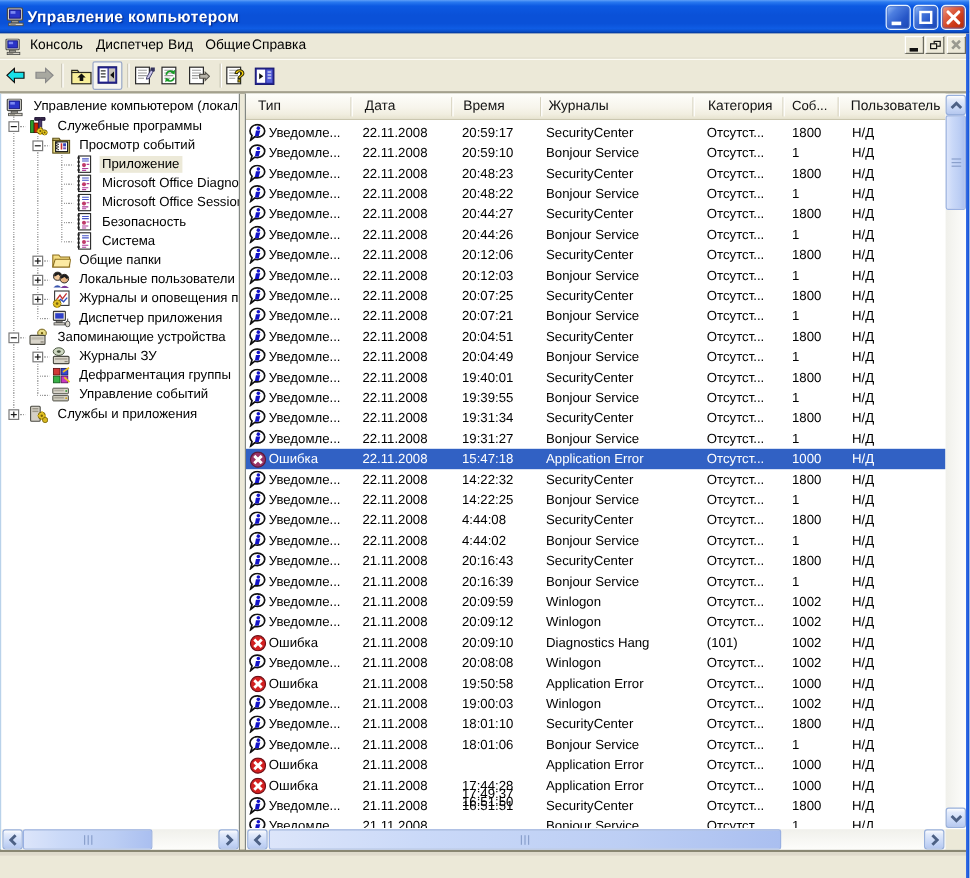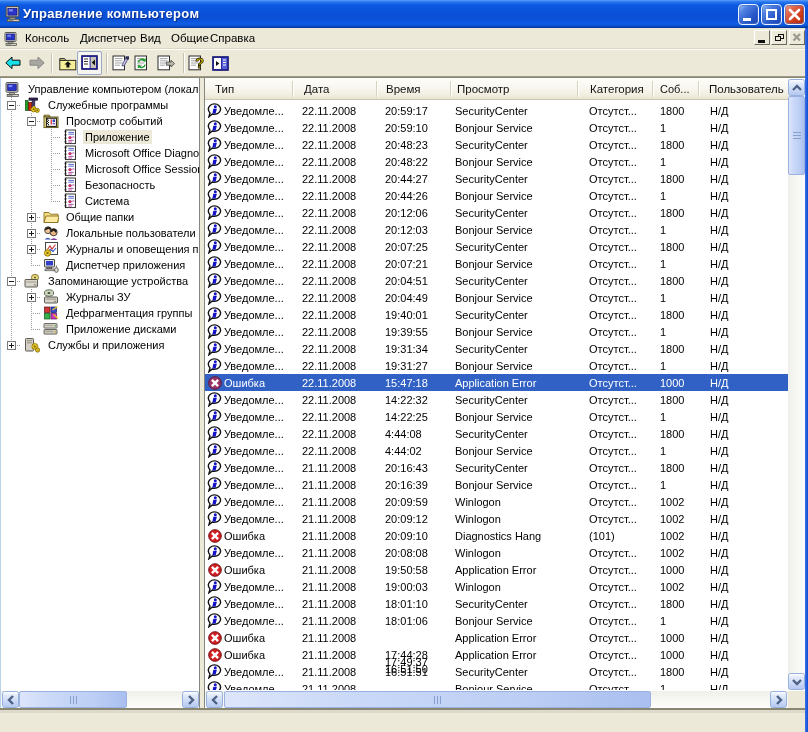--- a/index.html
+++ b/index.html
@@ -305,21 +305,21 @@
     </svg>
 <div class="lbl" style="left:64px;top:228px;height:14px;line-height:14px;font-size:11px;padding:0 2px;">Дефрагментация группы</div>
 <svg width="16" height="16" viewBox="0 0 16 16" style="position:absolute;left:43px;top:243px">
       <rect x="1" y="2.5" width="13" height="4.6" rx="0.6" fill="#d9d5ca" stroke="#4a4a42" stroke-width="0.8"></rect>
       <rect x="2.2" y="3.7" width="8" height="1.4" fill="#b0aca0"></rect>
       <circle cx="12.2" cy="4.8" r="0.8" fill="#3a9a3a"></circle>
       <rect x="1" y="8.5" width="13" height="4.6" rx="0.6" fill="#cfccbe" stroke="#4a4a42" stroke-width="0.8"></rect>
       <rect x="2.2" y="9.7" width="8" height="1.4" fill="#a8a498"></rect>
       <circle cx="12.2" cy="10.8" r="0.8" fill="#d0a020"></circle>
     </svg>
-<div class="lbl" style="left:64px;top:244px;height:14px;line-height:14px;font-size:11px;padding:0 2px;">Приложение дисками</div>
+<div class="lbl" style="left:64px;top:244px;height:14px;line-height:14px;font-size:11px;padding:0 2px;">Управление событий</div>
 <div class="abs" style="left:7px;top:263px;width:9px;height:9px;background:#fff;border:1px solid #7a7a7a"></div>
 <div class="abs" style="left:9px;top:267px;width:5px;height:1px;background:#1a1a1a"></div>
 <div class="abs" style="left:11px;top:265px;width:1px;height:5px;background:#1a1a1a"></div>
 <svg width="16" height="16" viewBox="0 0 16 16" style="position:absolute;left:24px;top:259px">
       <rect x="1.5" y="1.5" width="8" height="12.5" rx="0.8" fill="#d4d0c6" stroke="#4a4a42" stroke-width="0.9"></rect>
       <rect x="3" y="3" width="5" height="1.2" fill="#9a9688"></rect>
       <rect x="3" y="5.2" width="5" height="1.2" fill="#9a9688"></rect>
       <circle cx="10.8" cy="9.4" r="3" fill="#e3c224" stroke="#7a650c" stroke-width="0.8"></circle>
       <circle cx="10.8" cy="9.4" r="1" fill="#7a650c"></circle>
       <path d="M10.8 5.9 l0.7 1.1 M14.3 9.4 l-1.1 0 M10.8 12.9 l0-1.1 M7.3 9.4 l1.1 0" stroke="#e3c224" stroke-width="1.2"></path>
@@ -336,21 +336,21 @@
 <div class="abs" style="left:451px;top:81px;width:1px;height:16px;background:#fff"></div>
 <div class="abs" style="left:577px;top:81px;width:1px;height:16px;background:#d6d2be"></div>
 <div class="abs" style="left:578px;top:81px;width:1px;height:16px;background:#fff"></div>
 <div class="abs" style="left:652px;top:81px;width:1px;height:16px;background:#d6d2be"></div>
 <div class="abs" style="left:653px;top:81px;width:1px;height:16px;background:#fff"></div>
 <div class="abs" style="left:698px;top:81px;width:1px;height:16px;background:#d6d2be"></div>
 <div class="abs" style="left:699px;top:81px;width:1px;height:16px;background:#fff"></div>
 <div class="lbl" style="left:215px;top:83px;font-size:11.5px;color:#111">Тип</div>
 <div class="lbl" style="left:304px;top:83px;font-size:11.5px;color:#111">Дата</div>
 <div class="lbl" style="left:386px;top:83px;font-size:11.5px;color:#111">Время</div>
-<div class="lbl" style="left:457px;top:83px;font-size:11.5px;color:#111">Просмотр</div>
+<div class="lbl" style="left:457px;top:83px;font-size:11.5px;color:#111">Журналы</div>
 <div class="lbl" style="left:590px;top:83px;font-size:11.5px;color:#111">Категория</div>
 <div class="lbl" style="left:660px;top:83px;font-size:11px;color:#111">Соб...</div>
 <div class="lbl" style="left:709px;top:83px;font-size:11.5px;color:#111">Пользователь</div>
 <div class="abs" style="left:205px;top:102px;width:583px;height:588px;overflow:hidden">
 <svg width="15" height="15" viewBox="0 0 15 15" style="position:absolute;left:2px;top:1px">
       <path d="M7.4 0.9 C10.9 0.9 13.6 3.25 13.6 6.1 C13.6 8.95 10.9 11.3 7.4 11.3 C6.7 11.3 6.0 11.2 5.3 11.0 L1.9 13.8 L3.0 9.9 C2.0 8.9 1.3 7.5 1.3 6.1 C1.3 3.25 4.0 0.9 7.4 0.9 Z" fill="#fff" stroke="#101010" stroke-width="1.4"></path>
       <circle cx="8.3" cy="3.8" r="1.5" fill="#1212c8"></circle>
       <path d="M5.8 5.8 L9.4 5.8 L8.7 10.5 L5.5 10.5 Z" fill="#1212c8" transform="skewX(-7) translate(1.2,0)"></path>
     </svg>
 <div class="lbl" style="left:19px;top:2px;height:14px;line-height:14px;color:#000">Уведомле...</div>

